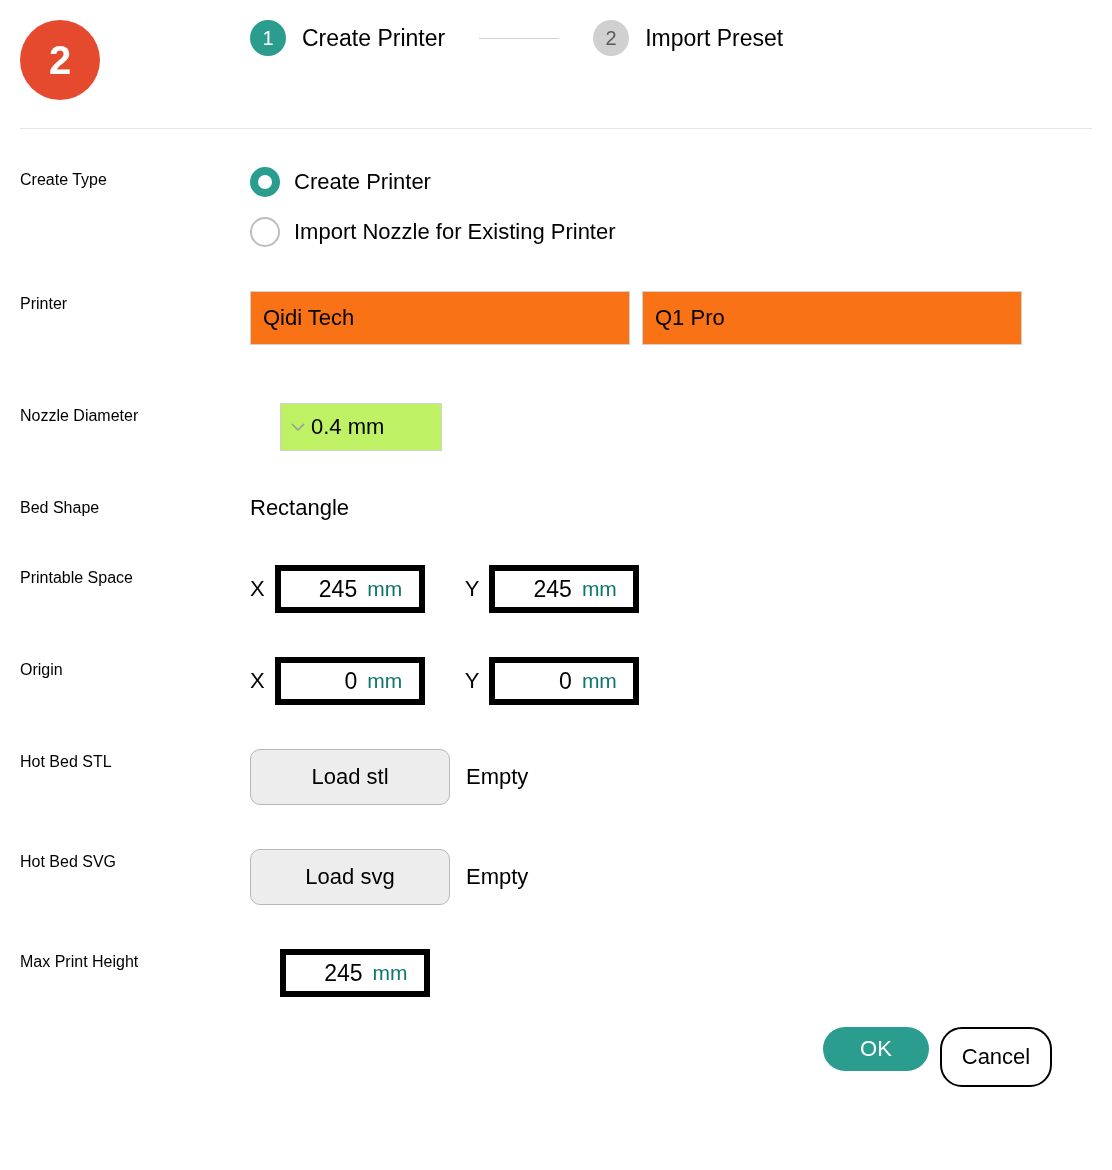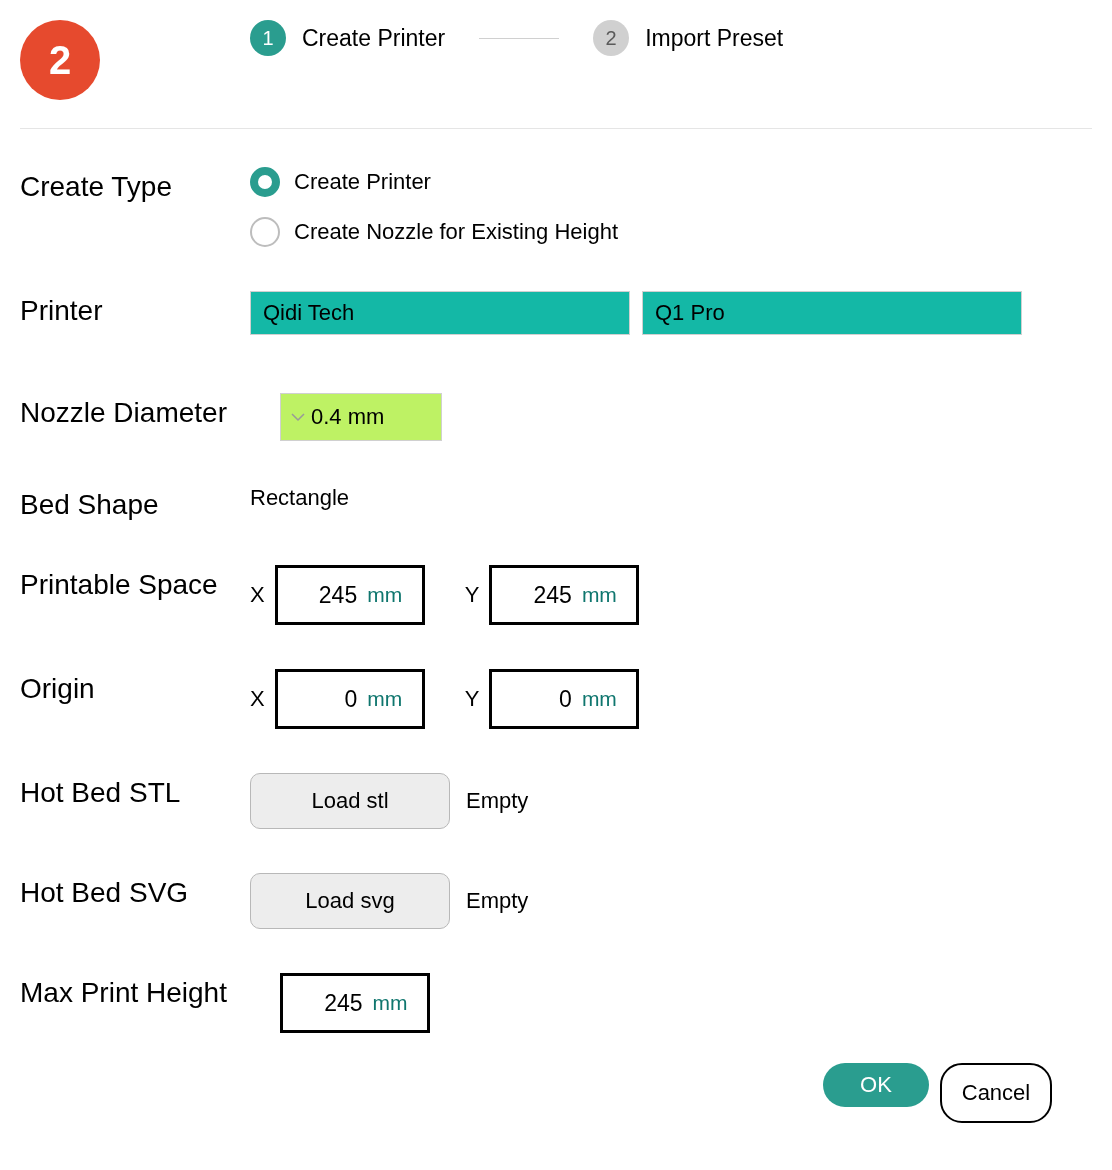--- a/index.html
+++ b/index.html
@@ -61,43 +61,43 @@
 
     .form-area { padding-top: 38px; }
     .row {
       display: flex;
       align-items: flex-start;
       margin-bottom: 44px;
     }
     .label-col {
       width: 230px;
       flex-shrink: 0;
-      font-size: 28px;
+      font-size: 16px;
       color: #000;
       padding-top: 4px;
     }
     .field-col { flex: 1; }
 
     .radio-group { display: flex; flex-direction: column; gap: 20px; }
     .radio-item { display: flex; align-items: center; gap: 14px; cursor: pointer; }
     .radio-outer {
       width: 30px; height: 30px; border-radius: 50%;
       border: 2px solid #bdbdbd;
       display: flex; align-items: center; justify-content: center;
       flex-shrink: 0;
     }
     .radio-outer.selected { border: 8px solid #2a9d8f; }
 
     .printer-inputs { display: flex; gap: 12px; margin-bottom: 14px; }
     .text-input {
       border: 1px solid #d0d0d0;
       padding: 8px 12px;
       font-size: 22px;
-      height: 44px;
-      background: #14b8a6;
+      height: 54px;
+      background: #f97316;
     }
     .text-input.brand { width: 380px; }
     .text-input.model { width: 380px; }
 
     .checkbox-item { display: flex; align-items: center; gap: 14px; cursor: pointer; }
     .checkbox-box {
       width: 30px; height: 30px;
       background: #2a9d8f;
       display: flex; align-items: center; justify-content: center;
       flex-shrink: 0;
@@ -112,22 +112,22 @@
       padding: 0 10px;
       gap: 6px;
       cursor: pointer;
       background: #bef264;
     }
     .chevron { color: #999; font-size: 14px; }
 
     .dim-group { display: flex; align-items: center; gap: 0; }
     .dim-label { font-size: 22px; margin-right: 10px; }
     .dim-input {
-      border: 3px solid #000000;
-      height: 60px;
+      border: 6px solid #000000;
+      height: 48px;
       width: 150px;
       display: flex;
       align-items: center;
       justify-content: center;
       gap: 10px;
       padding: 0 12px;
       background: #fff;
     }
     .dim-input input {
       border: none;
@@ -198,21 +198,21 @@
   <div class="row">
     <div class="label-col">Create Type</div>
     <div class="field-col">
       <div class="radio-group">
         <div class="radio-item">
           <div class="radio-outer selected"></div>
           <span>Create Printer</span>
         </div>
         <div class="radio-item">
           <div class="radio-outer"></div>
-          <span>Create Nozzle for Existing Height</span>
+          <span>Import Nozzle for Existing Printer</span>
         </div>
       </div>
     </div>
   </div>
 
   <div class="row">
     <div class="label-col">Printer</div>
     <div class="field-col">
       <div class="printer-inputs">
         <input class="text-input brand" value="Qidi Tech" style="">

